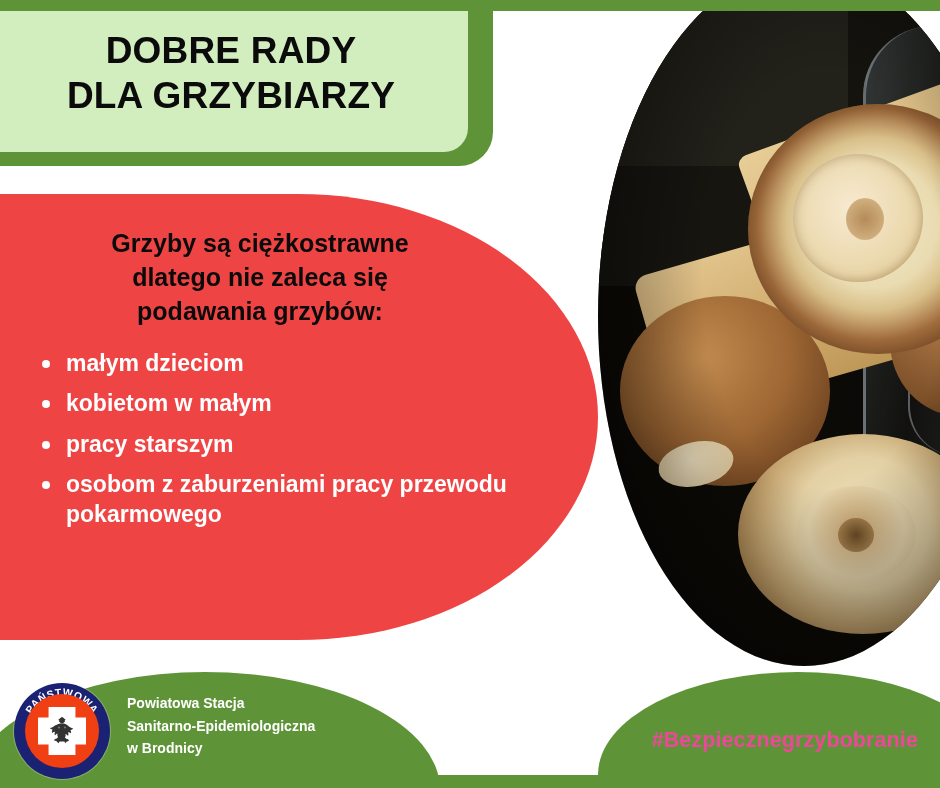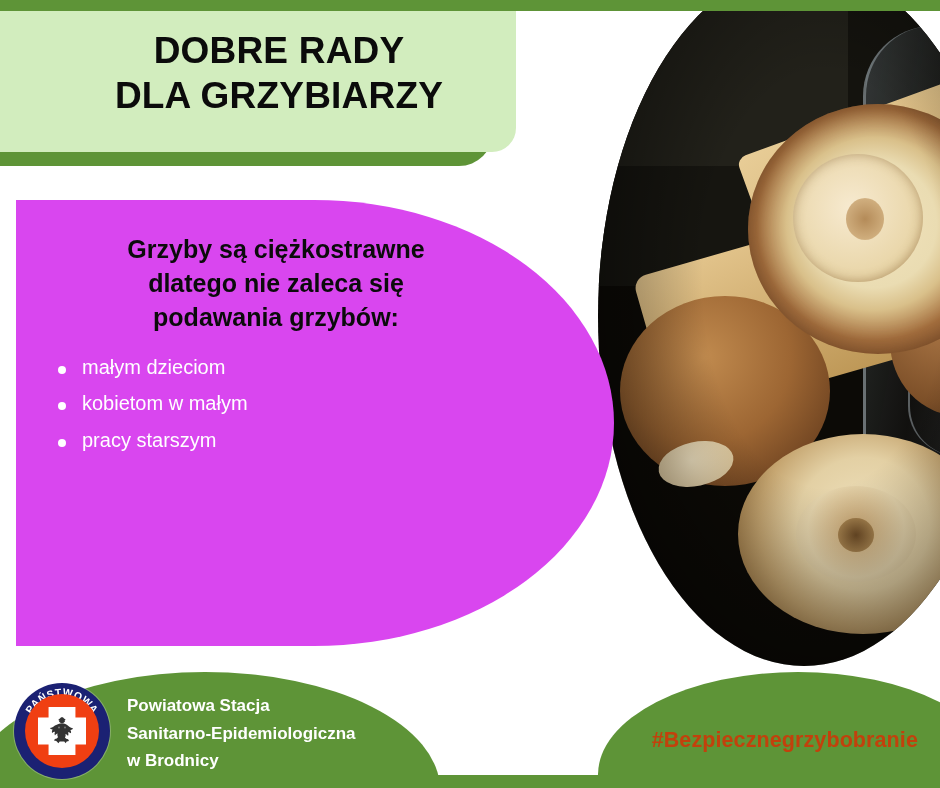--- a/index.html
+++ b/index.html
@@ -135,62 +135,60 @@
   .header-card{
     position:absolute;left:0;top:0;width:493px;height:166px;
     background:#5e9437;
     border-radius:0 0 34px 0;
     z-index:4;
   }
   .header-inner{
     position:absolute;left:0;top:11px;width:468px;height:141px;
     background:#d2edbe;
     border-radius:0 0 24px 0;
-    padding-left:48px;
   }
   .header-inner h1{
     margin:0;
     font-size:37px;
     font-weight:bold;
     letter-spacing:.2px;
     line-height:1.22;
     color:#0b0b0b;
     text-align:center;
     padding:17px 26px 0 20px;
     white-space:pre-line;
   }
 
   
   .content-block{
-    position:absolute;left:0;top:200px;width:598px;height:446px;
-    background:#d946ef;
+    position:absolute;left:0;top:194px;width:598px;height:446px;
+    background:#ef4444;
     border-radius:0 300px 300px 0 / 0 223px 223px 0;
     z-index:4;
-    margin-left:16px;
   }
   .intro{
     margin:0;
     padding:32px 112px 0 34px;
     font-size:25px;
     font-weight:bold;
     line-height:1.36;
     color:#0b0b0b;
     text-align:center;
     white-space:pre-line;
   }
   .bullets{
     margin:20px 0 0 0;
     padding:0 40px 0 30px;
     list-style:none;
   }
   .bullets li{
     position:relative;
     color:#ffffff;
-    font-size:20px;
-    font-weight:normal;
+    font-size:23px;
+    font-weight:bold;
     line-height:1.32;
     padding:0 0 10px 36px;
   }
   .bullets li:before{
     content:"";
     position:absolute;left:12px;top:12px;
     width:8px;height:8px;border-radius:50%;
     background:#ffffff;
   }
 
@@ -237,29 +235,29 @@
   .logo .eagle{
     position:absolute;left:34px;top:33px;width:28px;height:31px;
     color:#2a2a2a;
   }
   .logo .eagle svg{display:block;}
 
   .org-text{
     position:absolute;left:127px;top:692px;width:290px;
     z-index:7;
     color:#ffffff;
-    font-size:17px;
+    font-size:14px;
     font-weight:bold;
     line-height:1.62;
     white-space:pre-line;
   }
   .hashtag{
     position:absolute;right:22px;top:728px;
     z-index:7;
-    color:#c2410c;
+    color:#ec4899;
     font-size:21.5px;
     font-weight:bold;
     letter-spacing:.1px;
   }
 </style>
 </head>
 <body>
 
 <div id="poster">
 
@@ -297,20 +295,21 @@
   </div>
 
   <div class="content-block">
     <p class="intro">Grzyby są ciężkostrawne
 dlatego nie zaleca się
 podawania grzybów:</p>
     <ul class="bullets">
       <li>małym dzieciom</li>
       <li>kobietom w małym</li>
       <li>pracy starszym</li>
+      <li>osobom z zaburzeniami pracy przewodu pokarmowego</li>
     </ul>
   </div>
 
   <div class="footer-left"></div>
   <div class="footer-right"></div>
   <div class="footer-bar"></div>
 
   <div class="logo">
     <div class="ring-txt">
       <svg width="96" height="96" viewBox="0 0 96 96" aria-hidden="true">

